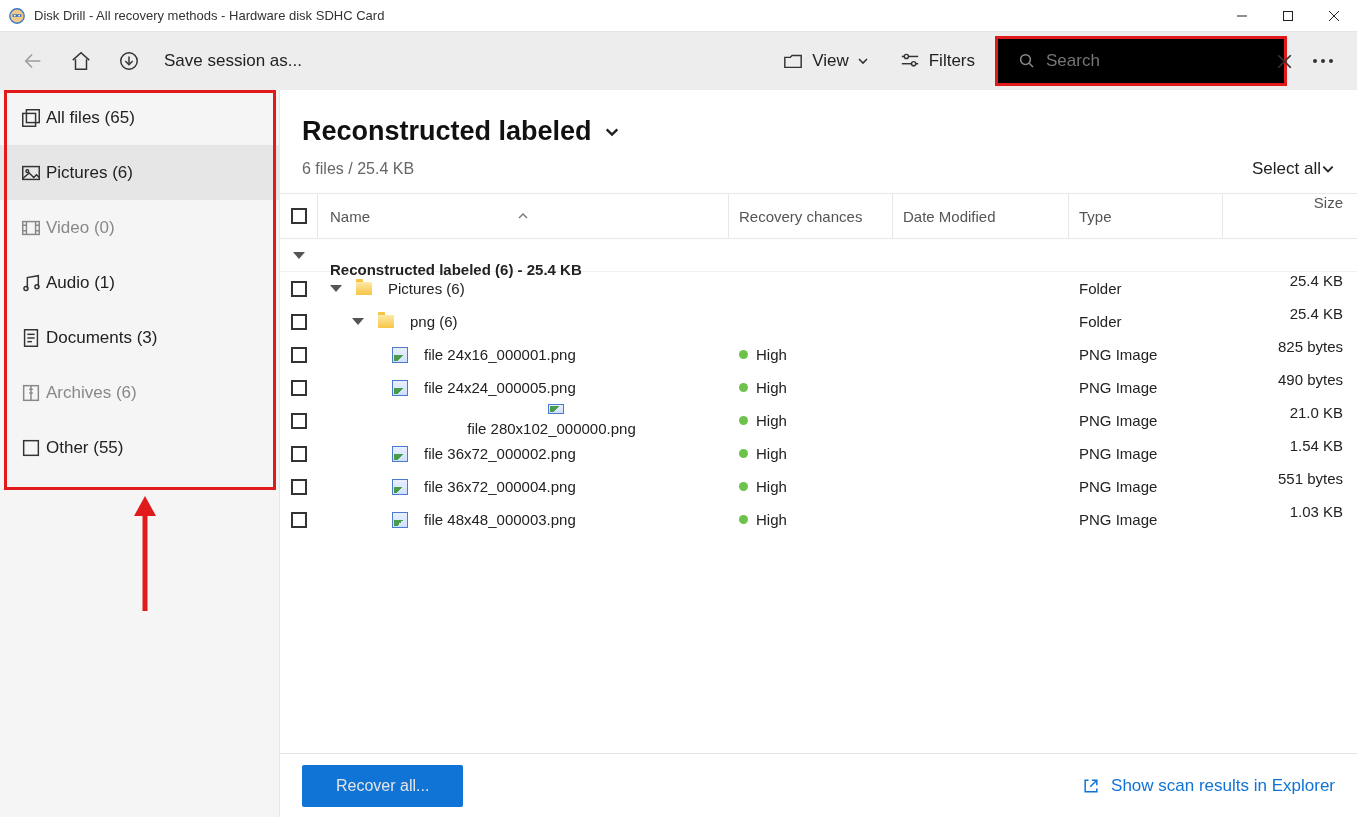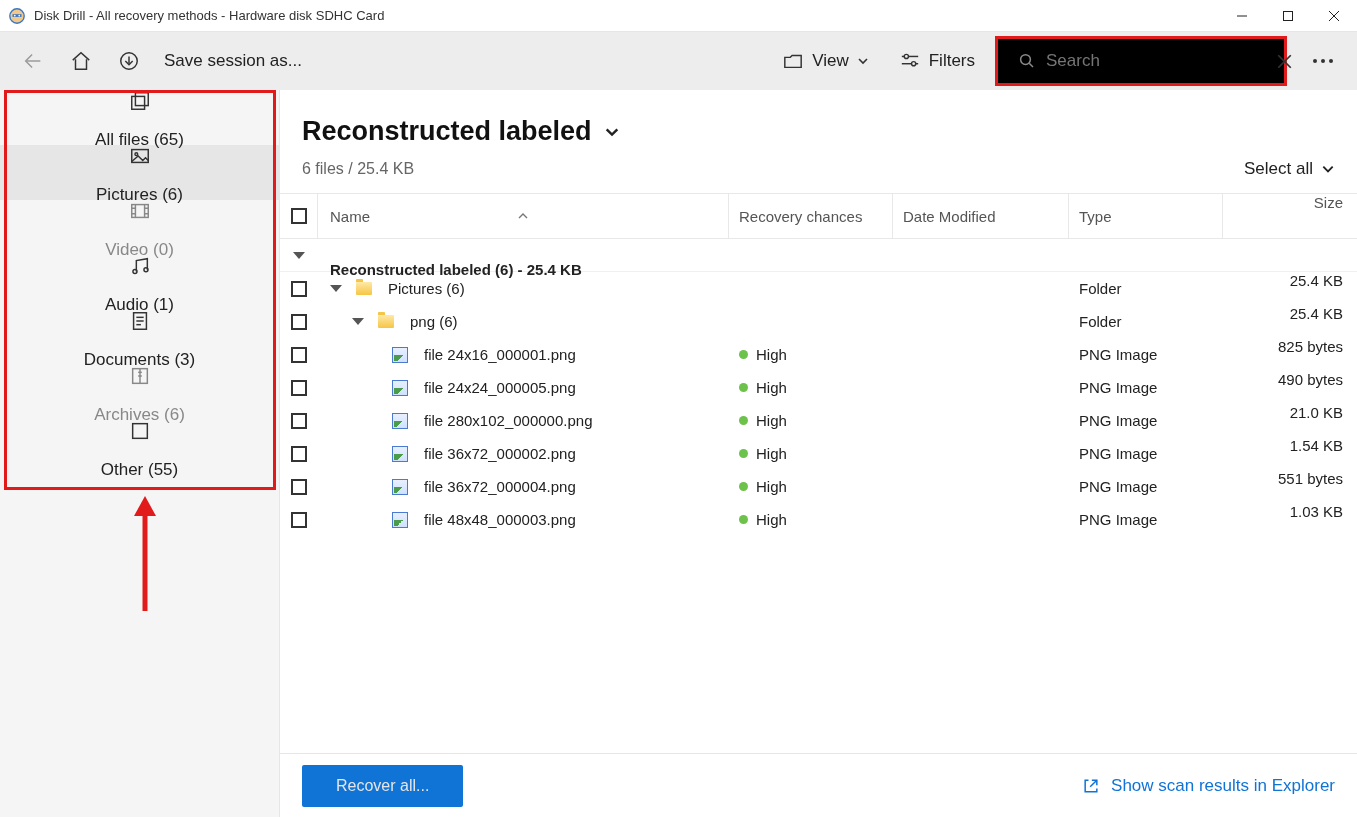--- a/index.html
+++ b/index.html
@@ -81,23 +81,22 @@
     top: 0; left: 4px;
     width: 272px; height: 400px;
     border: 3px solid #e11b1b;
     pointer-events: none;
     z-index: 3;
   }
   .side-item {
     height: 55px;
     display: flex; align-items: center;
     padding: 0 20px;
-    gap: 18px;
+    gap: 4px;
     font-size: 17px;
-    flex-direction: column;
   }
   .side-item.dim { color: #888; }
   .side-item.active { background: #e6e6e6; }
   .side-item .icon { width: 22px; height: 22px; display:flex; align-items:center; justify-content:center; }
 
   .arrow-up {
     position: absolute;
     left: 130px; top: 406px;
     pointer-events: none;
   }
@@ -114,21 +113,21 @@
   }
   .page-title {
     font-size: 27px; font-weight: 600; color: #111;
     display: flex; align-items: center; gap: 12px;
   }
   .sub-row {
     display: flex; align-items: center; justify-content: space-between;
     padding: 6px 22px 14px 22px;
   }
   .subtitle { font-size: 16px; color: #666; }
-  .select-all { font-size: 17px; color: #222; display:flex; align-items:center; gap:8px; }
+  .select-all { font-size: 17px; color: #222; display:flex; align-items:center; gap:0; }
 
   
   .thead {
     display: flex;
     border-top: 1px solid #e8e8e8;
     border-bottom: 1px solid #e8e8e8;
     height: 46px;
     align-items: center;
     color: #555;
     font-size: 15px;
@@ -518,21 +517,21 @@
             <span>PNG Image</span>
           </div>
           <div class="col-size">
             <span>490 bytes</span>
           </div>
         </div>
         <div class="row">
           <div class="col-check">
             <div class="checkbox"></div>
           </div>
-          <div class="col-name" style="padding-left: 56px;">
+          <div class="col-name" style="padding-left: 56px; flex-direction: column;">
             <span class="img-icon" style="margin-right: 10px; margin-left: 18px;"></span>
             <span>file 280x102_000000.png</span>
           </div>
           <div class="col-rec">
             <span class="dot-green"></span>
             <span>High</span>
           </div>
           <div class="col-date"></div>
           <div class="col-type">
             <span>PNG Image</span>

